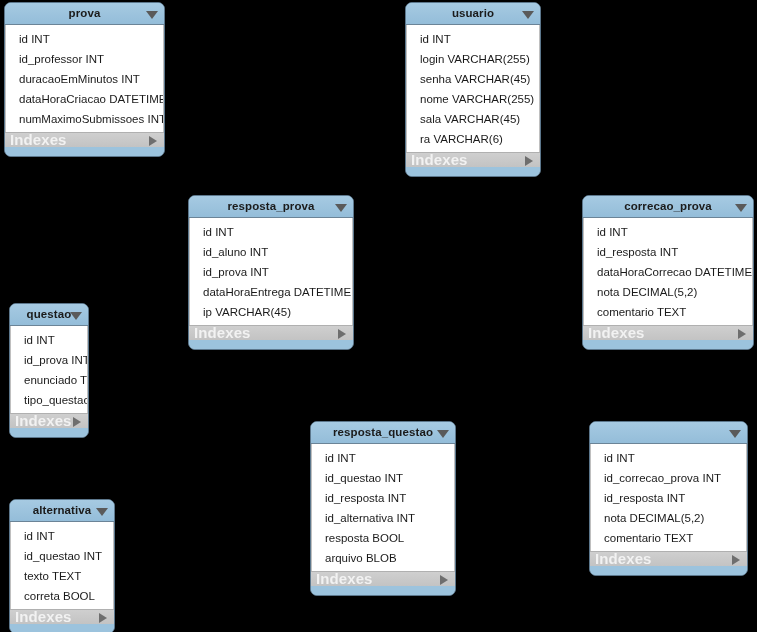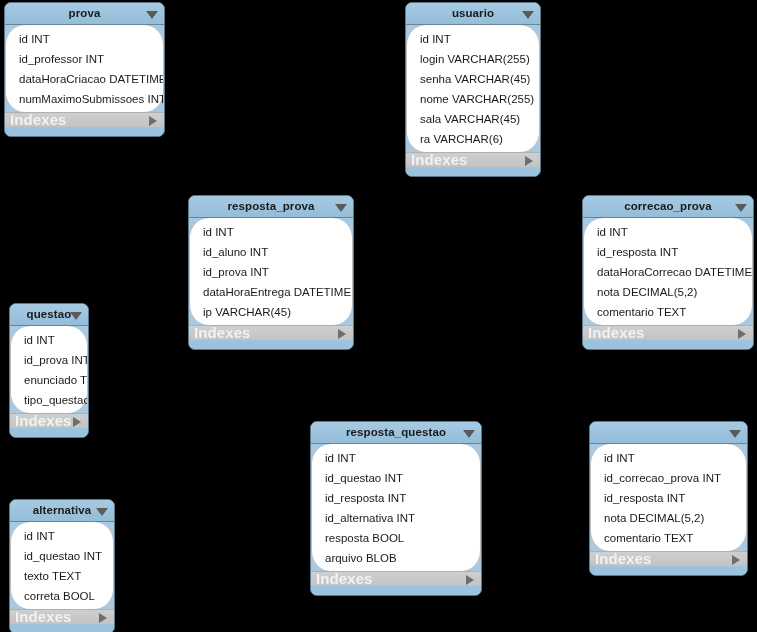--- a/index.html
+++ b/index.html
@@ -67,21 +67,20 @@
     border-left: 6px solid transparent;
     border-right: 6px solid transparent;
     border-top: 8px solid #5a5a5a;
   }
 
   .table-body {
     background: #ffffff;
     padding: 4px 0 3px 0;
     border-left: 1px solid #bfbfbf;
     border-right: 1px solid #bfbfbf;
-    border-radius: 20px;
   }
   .column-row {
     height: 20px;
     line-height: 20px;
     font-size: 11.5px;
     color: #1a1a1a;
     padding-left: 13px;
     white-space: nowrap;
     overflow: hidden;
   }
@@ -125,20 +124,21 @@
 
 <div id="canvas">
     <div class="table-node" style="left: 4px; top: 2px; width: 161px;">
       <div class="table-header">
         <div class="table-title">prova</div>
         <span class="chevron-down-icon"></span>
       </div>
       <div class="table-body">
         <div class="column-row">id INT</div>
         <div class="column-row">id_professor INT</div>
+        <div class="column-row">duracaoEmMinutos INT</div>
         <div class="column-row">dataHoraCriacao DATETIME</div>
         <div class="column-row">numMaximoSubmissoes INT</div>
       </div>
       <div class="table-indexes">
         <span class="indexes-label">Indexes</span>
         <span class="chevron-right-icon"></span>
       </div>
       <div class="table-footer"></div>
     </div>
     <div class="table-node" style="left: 405px; top: 2px; width: 136px;">
@@ -206,21 +206,21 @@
         <div class="column-row">id_prova INT</div>
         <div class="column-row">enunciado TEXT</div>
         <div class="column-row">tipo_questao INT</div>
       </div>
       <div class="table-indexes">
         <span class="indexes-label">Indexes</span>
         <span class="chevron-right-icon"></span>
       </div>
       <div class="table-footer"></div>
     </div>
-    <div class="table-node" style="left: 310px; top: 421px; width: 172px;">
+    <div class="table-node" style="left: 310px; top: 421px; width: 146px;">
       <div class="table-header">
         <div class="table-title">resposta_questao</div>
         <span class="chevron-down-icon"></span>
       </div>
       <div class="table-body">
         <div class="column-row">id INT</div>
         <div class="column-row">id_questao INT</div>
         <div class="column-row">id_resposta INT</div>
         <div class="column-row">id_alternativa INT</div>
         <div class="column-row">resposta BOOL</div>

